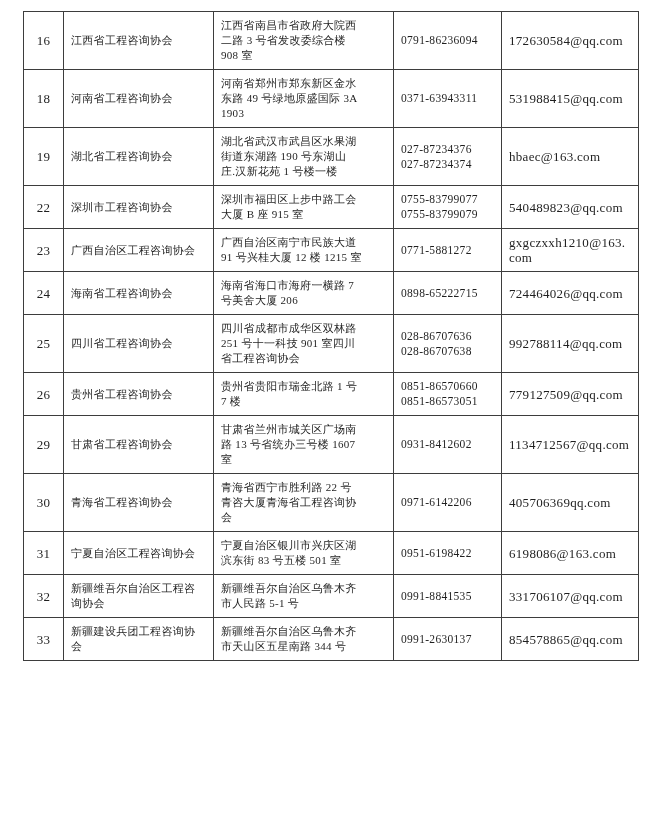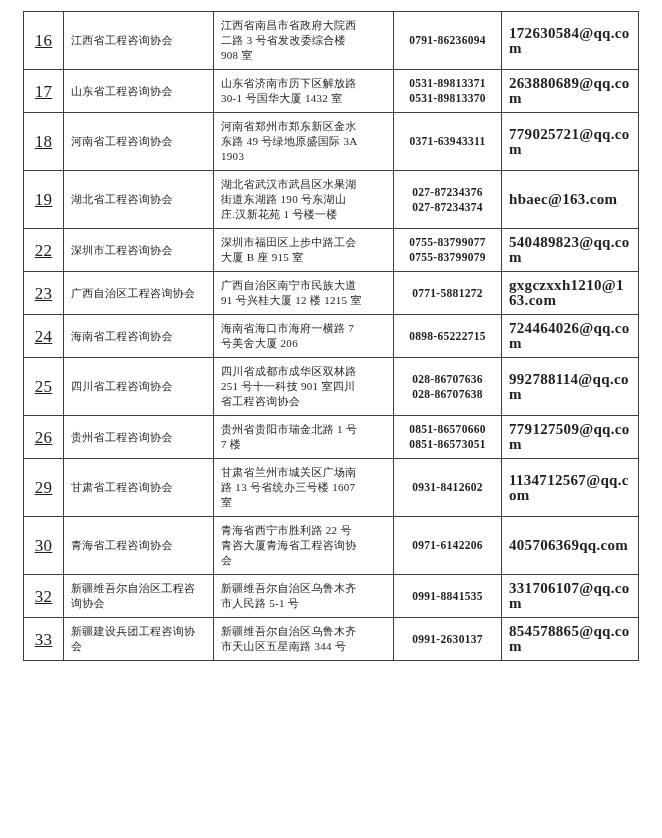--- a/index.html
+++ b/index.html
@@ -32,41 +32,38 @@
   }
   table.contact-table td {
     border: 1px solid #3d3d3d;
     vertical-align: middle;
     padding: 6px 7px;
     letter-spacing: 0.3px;
   }
   td.col-no {
     text-align: center;
     font-family: "Liberation Serif", "DejaVu Serif", serif;
-    font-size: 17px;
-    text-decoration: underline;
+    font-size: 13px;
   }
   td.col-name {
     text-align: left;
   }
   td.col-address {
     text-align: left;
     white-space: pre-line;
   }
   td.col-phone {
-    text-align: center;
+    text-align: left;
     white-space: pre-line;
     font-size: 11.5px;
-    font-weight: bold;
   }
   td.col-email {
     text-align: left;
     word-break: break-all;
-    font-size: 15px;
-    font-weight: bold;
+    font-size: 13px;
   }
   col.c-no      { width: 40px; }
   col.c-name    { width: 150px; }
   col.c-address { width: 180px; }
   col.c-phone   { width: 108px; }
   col.c-email   { width: 137px; }
 </style>
 </head>
 <body>
 
@@ -83,36 +80,27 @@
         <tr>
           <td class="col-no">16</td>
           <td class="col-name">江西省工程咨询协会</td>
           <td class="col-address">江西省南昌市省政府大院西
 二路 3 号省发改委综合楼
 908 室</td>
           <td class="col-phone">0791-86236094</td>
           <td class="col-email">172630584@qq.com</td>
         </tr>
         <tr>
-          <td class="col-no">17</td>
-          <td class="col-name">山东省工程咨询协会</td>
-          <td class="col-address">山东省济南市历下区解放路
-30-1 号国华大厦 1432 室</td>
-          <td class="col-phone">0531-89813371
-0531-89813370</td>
-          <td class="col-email">263880689@qq.com</td>
-        </tr>
-        <tr>
           <td class="col-no">18</td>
           <td class="col-name">河南省工程咨询协会</td>
           <td class="col-address">河南省郑州市郑东新区金水
 东路 49 号绿地原盛国际 3A
 1903</td>
           <td class="col-phone">0371-63943311</td>
-          <td class="col-email">779025721@qq.com</td>
+          <td class="col-email">531988415@qq.com</td>
         </tr>
         <tr>
           <td class="col-no">19</td>
           <td class="col-name">湖北省工程咨询协会</td>
           <td class="col-address">湖北省武汉市武昌区水果湖
 街道东湖路 190 号东湖山
 庄.汉新花苑 1 号楼一楼</td>
           <td class="col-phone">027-87234376
 027-87234374</td>
           <td class="col-email">hbaec@163.com</td>
@@ -173,20 +161,28 @@
         <tr>
           <td class="col-no">30</td>
           <td class="col-name">青海省工程咨询协会</td>
           <td class="col-address">青海省西宁市胜利路 22 号
 青咨大厦青海省工程咨询协
 会</td>
           <td class="col-phone">0971-6142206</td>
           <td class="col-email">405706369qq.com</td>
         </tr>
         <tr>
+          <td class="col-no">31</td>
+          <td class="col-name">宁夏自治区工程咨询协会</td>
+          <td class="col-address">宁夏自治区银川市兴庆区湖
+滨东街 83 号五楼 501 室</td>
+          <td class="col-phone">0951-6198422</td>
+          <td class="col-email">6198086@163.com</td>
+        </tr>
+        <tr>
           <td class="col-no">32</td>
           <td class="col-name">新疆维吾尔自治区工程咨询协会</td>
           <td class="col-address">新疆维吾尔自治区乌鲁木齐
 市人民路 5-1 号</td>
           <td class="col-phone">0991-8841535</td>
           <td class="col-email">331706107@qq.com</td>
         </tr>
         <tr>
           <td class="col-no">33</td>
           <td class="col-name">新疆建设兵团工程咨询协会</td>

